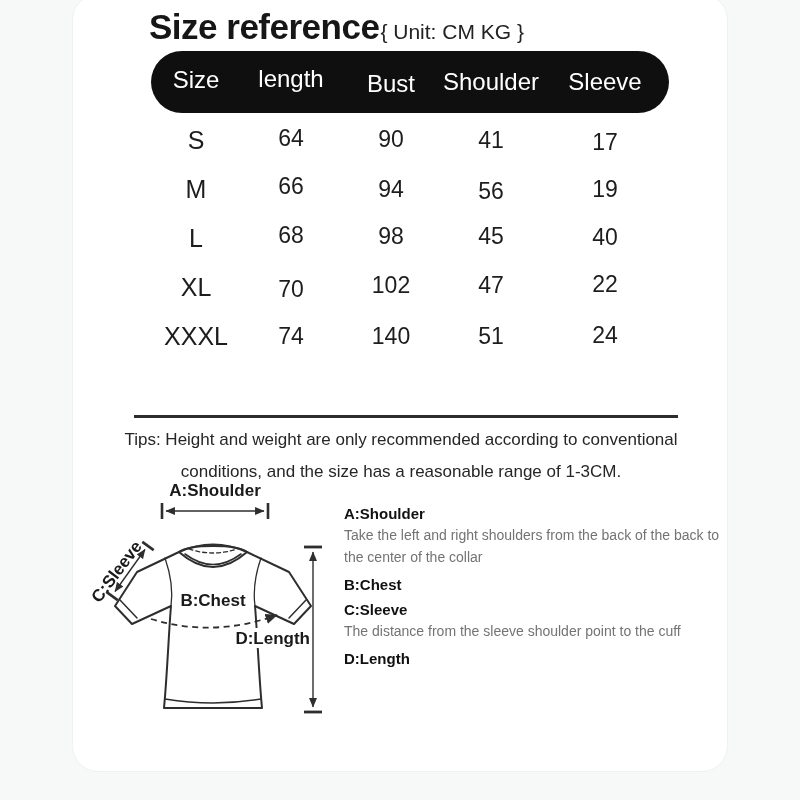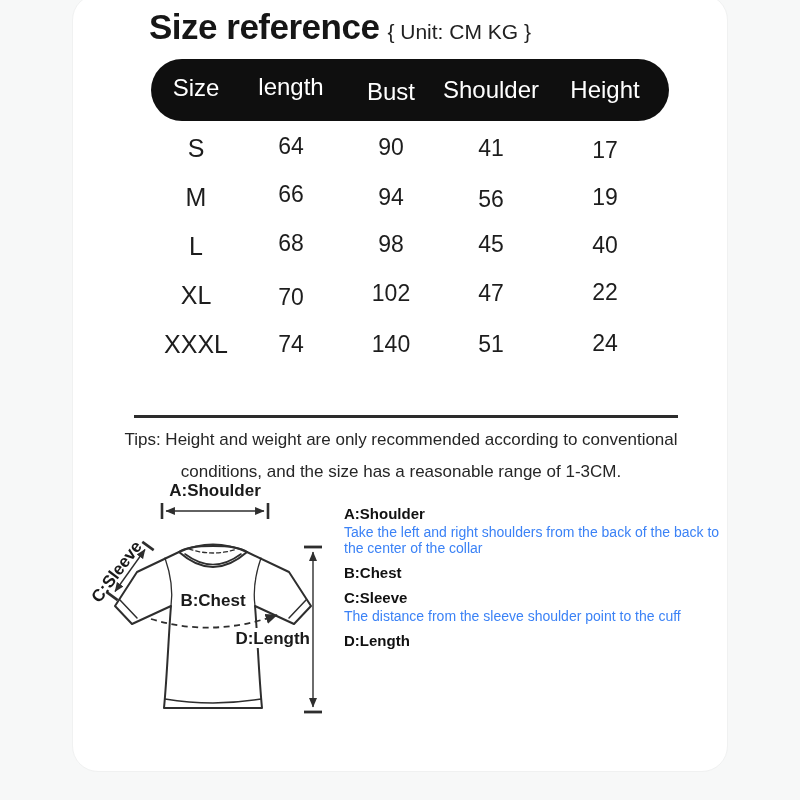--- a/index.html
+++ b/index.html
@@ -14,23 +14,23 @@
   .card {
     position:absolute; left:72px; top:-6px;
     width:656px; height:778px;
     background:#ffffff;
     border:1px solid #f0f1f1;
     border-radius:26px;
   }
   
   .title-row { position:absolute; left:76px; top:12px; white-space:nowrap; }
   .title { font-size:35px; font-weight:700; letter-spacing:-0.5px; color:#161616;margin-top:43px; }
-  .unit { font-size:21px; font-weight:400; margin-left:8px; color:#222; }
+  .unit { font-size:21px; font-weight:400; margin-left:1px; color:#222; }
   
-  .size-table { position:absolute; left:78px; top:64px; width:518px; }
+  .size-table { position:absolute; left:78px; top:56px; width:518px; }
   .thead {
     display:grid; grid-template-columns:90px 100px 100px 100px 128px;
     height:62px; align-items:center; justify-items:center;
     background:#0f0f0f; border-radius:31px; color:#fff;
     font-size:24px;
   }
   .trow {
     display:grid; grid-template-columns:90px 100px 100px 100px 128px;
     height:49px; align-items:center; justify-items:center;
     font-size:23px; color:#1d1d1d;
@@ -45,39 +45,39 @@
     text-align:center; font-size:17px; line-height:32px; color:#262626;
   }
   .tips span { display:inline-block; max-width:575px; }
   
   .tee { position:absolute; left:12px; top:483px; width:262px; height:262px; }
   .tee text { font-weight:700; font-size:17px; fill:#1a1a1a; font-family:"Liberation Sans","DejaVu Sans",sans-serif; }
   
   .guide { position:absolute; left:271px; top:510px; width:378px; }
   .guide .entry { margin-bottom:8px; }
   .guide h4 { font-size:15px; font-weight:700; color:#111; margin-bottom:2px; }
-  .guide p  { font-size:14px; line-height:16px; color:#3b82f6; }
+  .guide p  { font-size:14px; line-height:22px; color:#737373; }
 </style>
 </head>
 <body>
 
 <div class="page">
   <div class="card">
 
     <div class="title-row">
       <span class="title">Size reference</span><span class="unit">{ Unit: CM KG }</span>
     </div>
 
     <div class="size-table">
       <div class="thead">
         <span class="u2">Size</span>
         <span class="u1">length</span>
         <span class="d1">Bust</span>
         <span>Shoulder</span>
-        <span>Height</span>
+        <span>Sleeve</span>
       </div>
 
       <div class="trow" style="margin-top:3px;">
         <span class="size-cell">S</span>
         <span class="u2">64</span>
         <span class="u3">90</span>
         <span>41</span>
         <span class="d1">17</span>
       </div>
       <div class="trow">

